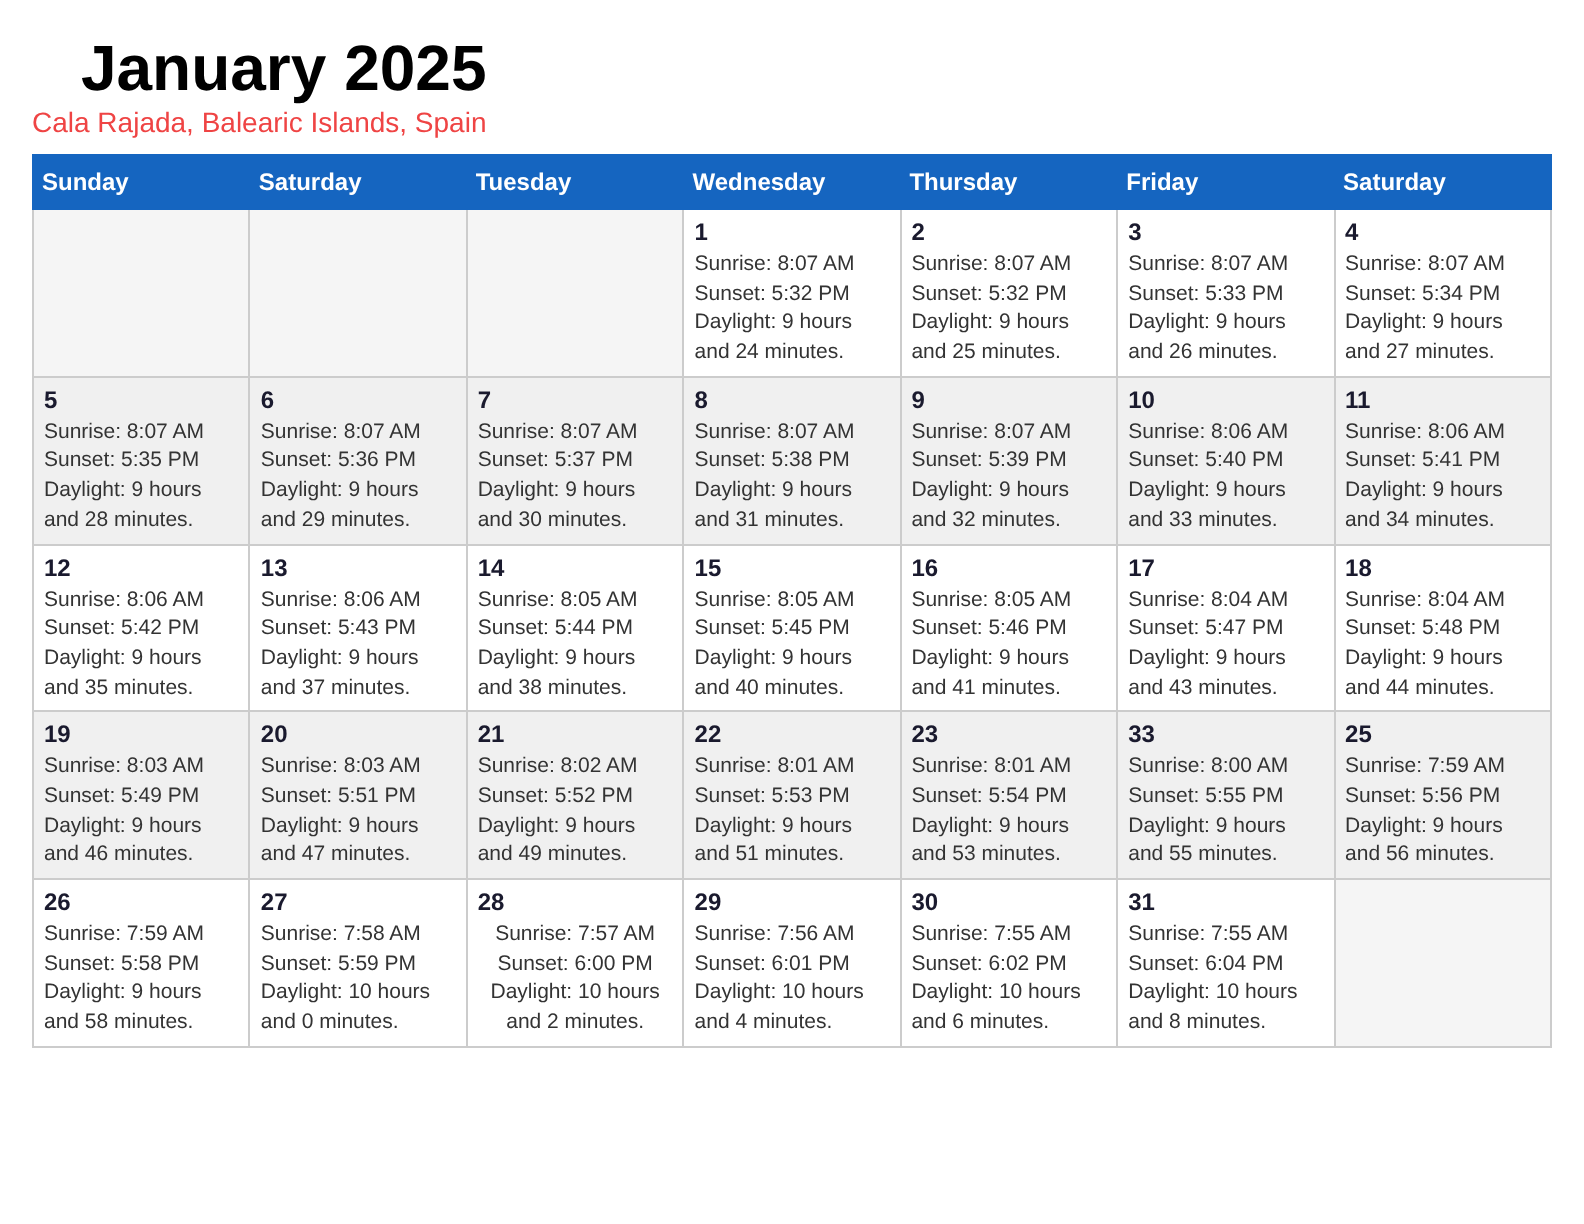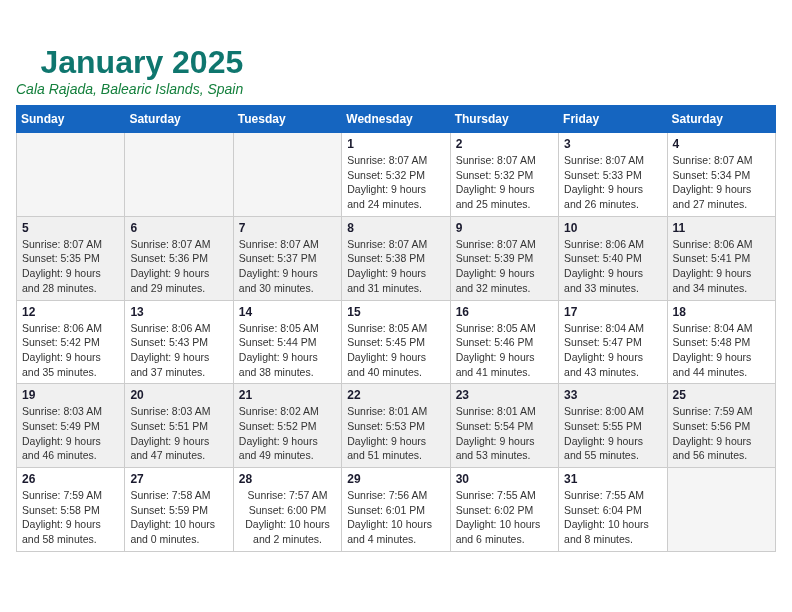--- a/index.html
+++ b/index.html
@@ -31,27 +31,25 @@
     .logo-icon {
       width: 32px;
       height: 32px;
     }
     .title-block {
       text-align: right;
     }
     .month-title {
       font-size: 32px;
       font-weight: bold;
-      color: #0f766e;
-      margin-top: 28px;
+      color: #000000;
     }
     .location {
       font-size: 14px;
-      color: #15803d;
-      font-style: italic;
+      color: #ef4444;
     }
     .calendar {
       width: 100%;
       border-collapse: collapse;
       font-size: 11px;
     }
     .calendar th {
       background-color: #1565c0;
       color: #fff;
       padding: 6px 4px;

